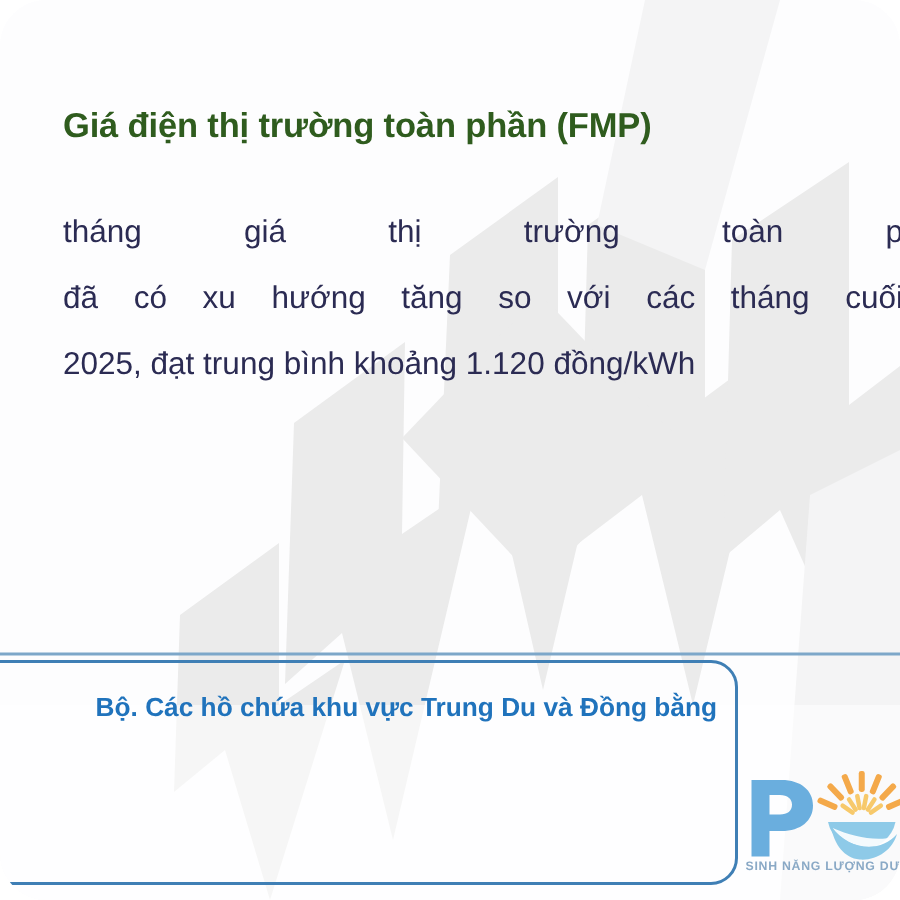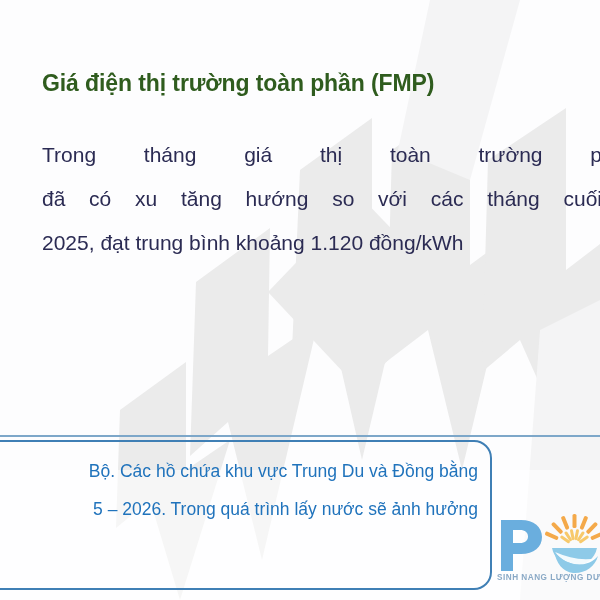--- a/index.html
+++ b/index.html
@@ -9,20 +9,21 @@
   }
   body {
     font-family: "Liberation Sans", sans-serif;
   }
   #slide {
     position: relative;
     width: 600px;
     height: 600px;
     overflow: hidden;
     background: #fdfdfe;
+    border-radius: 31px;
   }
 
   
   #watermark {
     position: absolute;
     inset: 0;
     z-index: 0;
     pointer-events: none;
   }
 
@@ -86,21 +87,21 @@
     z-index: 3;
     box-sizing: border-box;
   }
   #callout-text {
     position: absolute;
     left: 0;
     top: 452px;
     width: 478px;
     z-index: 4;
     font-size: 17.5px;
-    font-weight: normal;
+    font-weight: bold;
     line-height: 38px;
     color: #2073bc;
   }
   #callout-text .cl {
     display: block;
     white-space: nowrap;
     text-align: right;
   }
 
   
@@ -145,49 +146,47 @@
       <polygon points="430,0 520,0 470,180 398,150"></polygon>
       <polygon points="540,330 600,300 600,600 520,600"></polygon>
     </g>
     <rect x="0" y="470" width="600" height="130" fill="#ffffff" opacity="0.55"></rect>
   </svg>
 
   <div id="title">Giá điện thị trường toàn phần (FMP)</div>
 
   <div id="body-text">
     <span class="ln just">
-      <span>Trong</span>
       <span>tháng</span>
       <span>giá</span>
       <span>thị</span>
+      <span>trường</span>
       <span>toàn</span>
-      <span>trường</span>
       <span>p</span>
     </span>
     <span class="ln just">
       <span>đã</span>
       <span>có</span>
       <span>xu</span>
+      <span>hướng</span>
       <span>tăng</span>
-      <span>hướng</span>
       <span>so</span>
       <span>với</span>
       <span>các</span>
       <span>tháng</span>
       <span>cuối</span>
     </span>
     <span class="ln">2025, đạt trung bình khoảng 1.120 đồng/kWh</span>
   </div>
 
   <div id="divider"></div>
 
   <div id="callout"></div>
   <div id="callout-text">
     <span class="cl">Bộ. Các hồ chứa khu vực Trung Du và Đồng bằng</span>
-    <span class="cl">5 – 2026. Trong quá trình lấy nước sẽ ảnh hưởng</span>
   </div>
 
   <svg id="logo" viewBox="0 0 103 80">
 
     <g>
       <path d="M4 8 h20 c13 0 21 7 21 17 0 10 -8 17 -21 17 h-8 v17 h-12 z
                M16 18 v13 h7 c5 0 8 -2.5 8 -6.5 0 -4 -3 -6.5 -8 -6.5 z" fill="#6aaede"></path>
     </g>
 
     <g>

